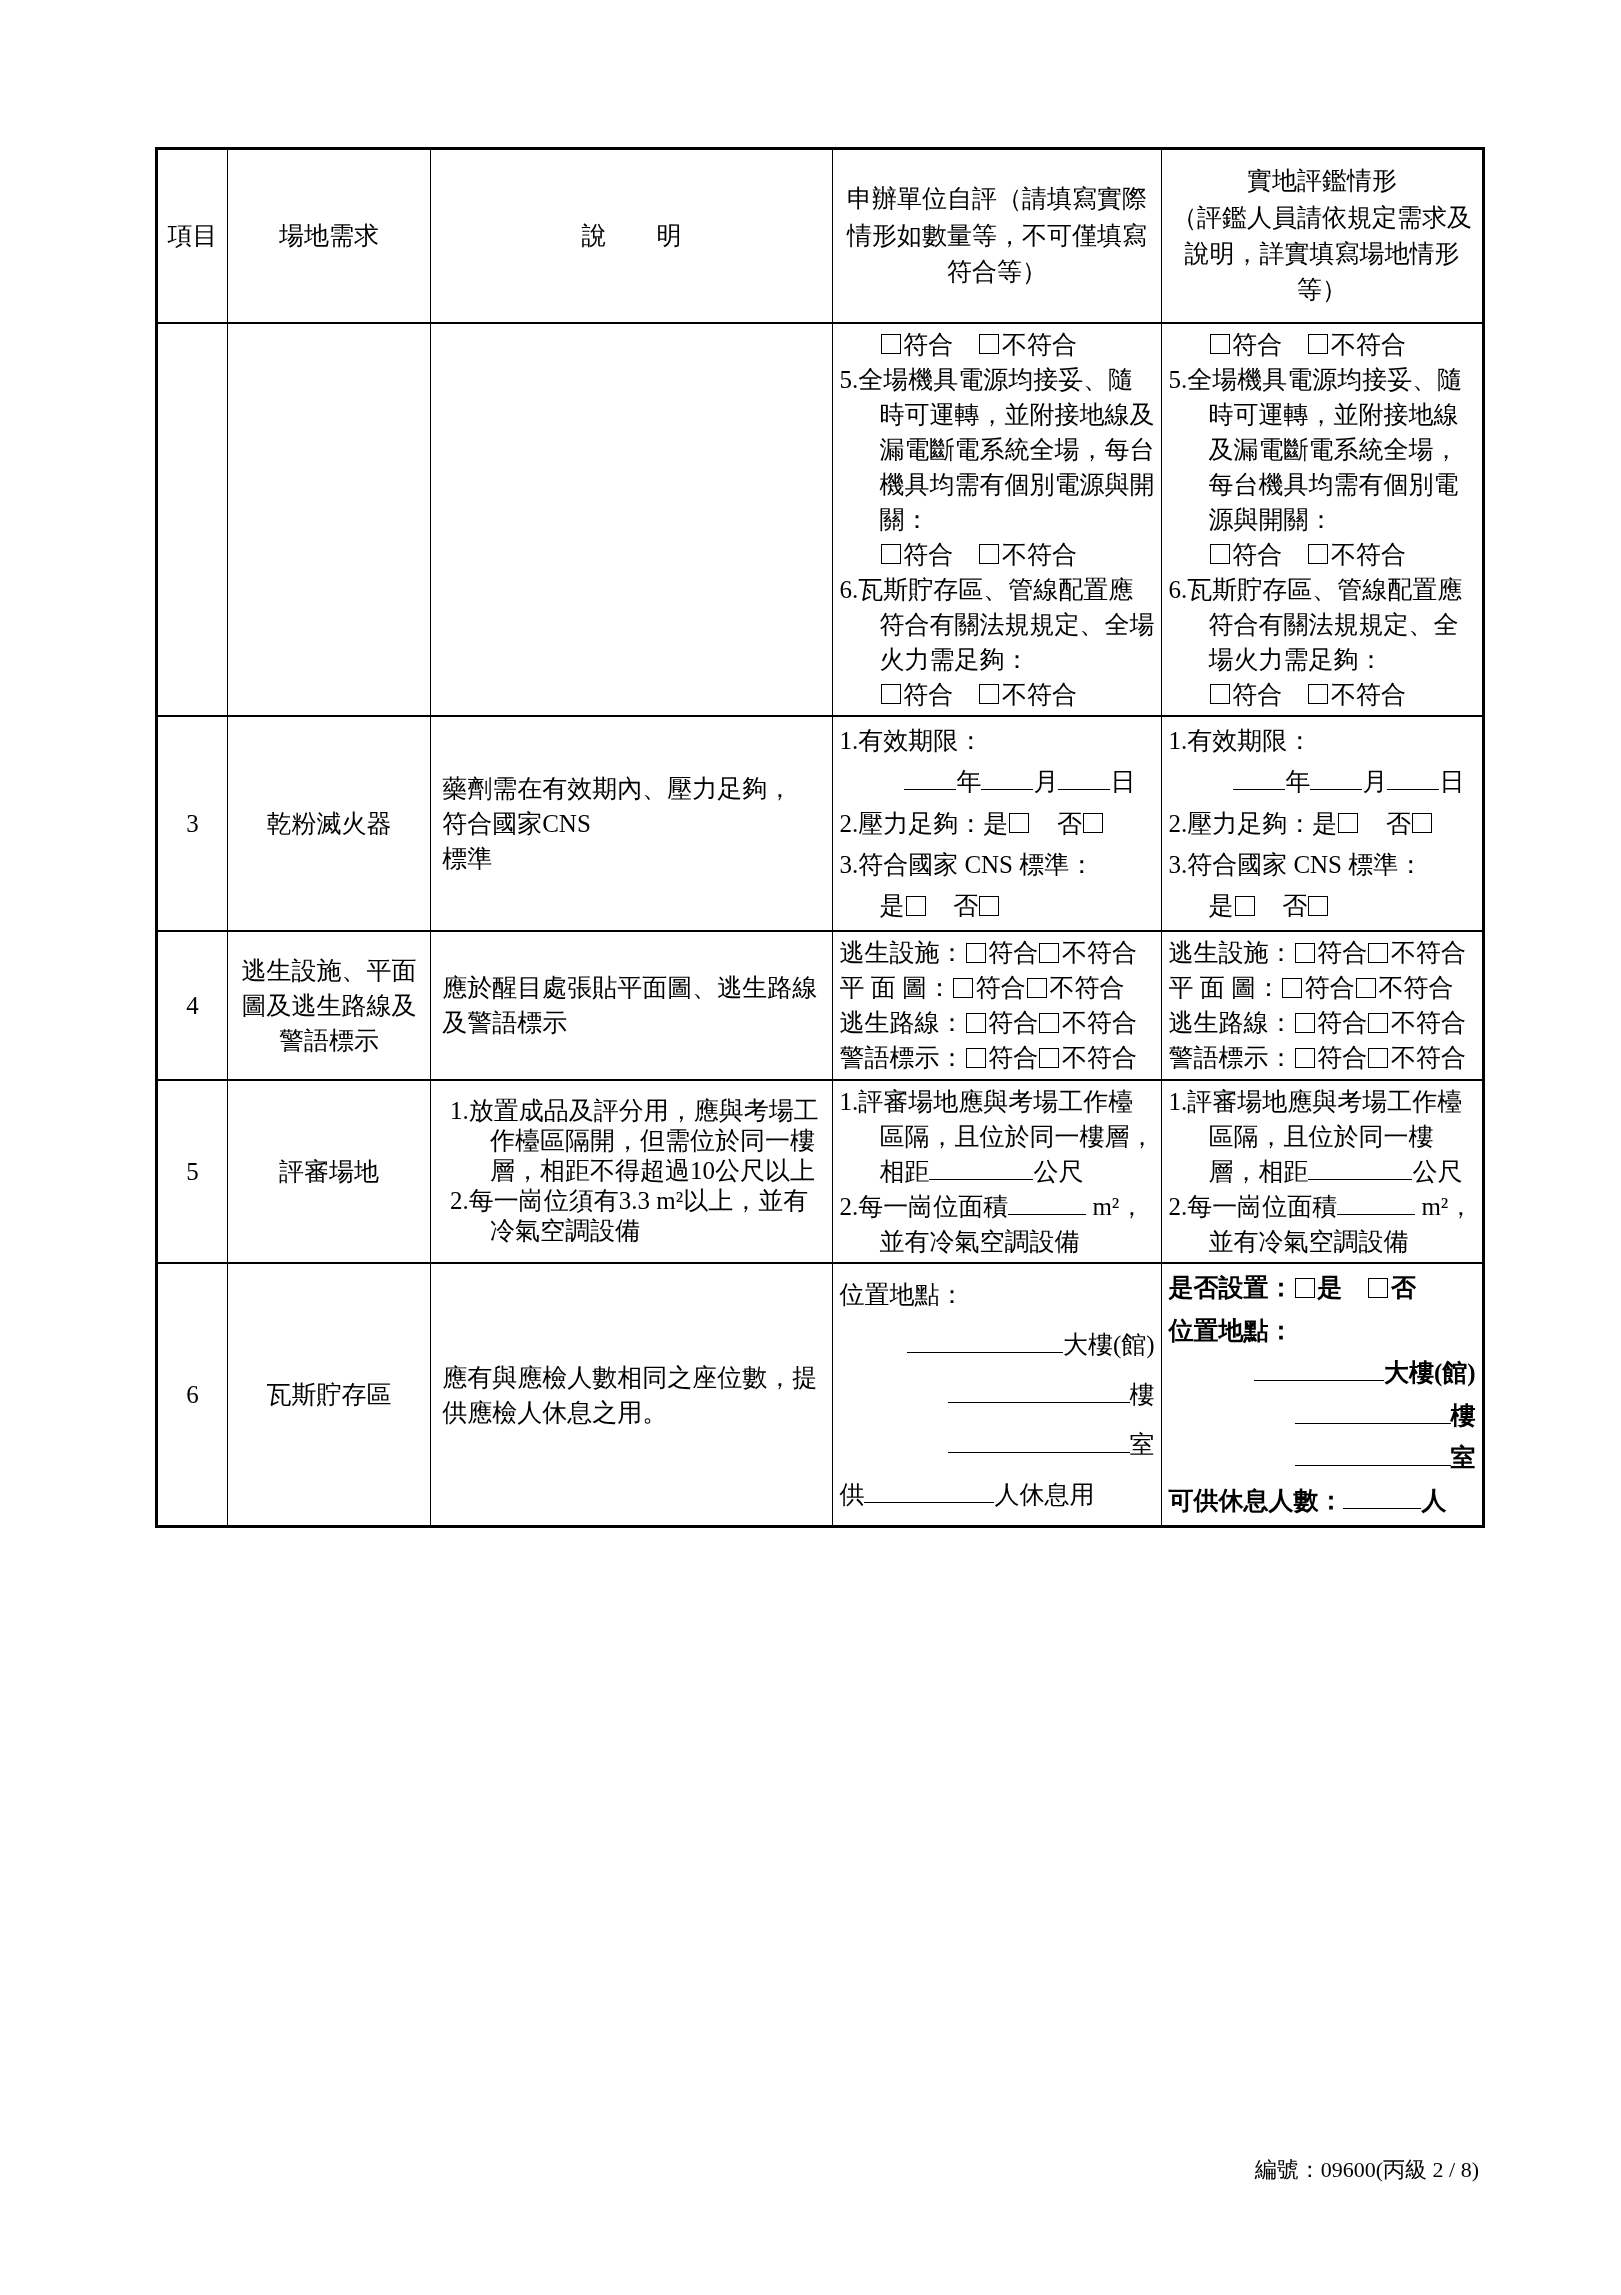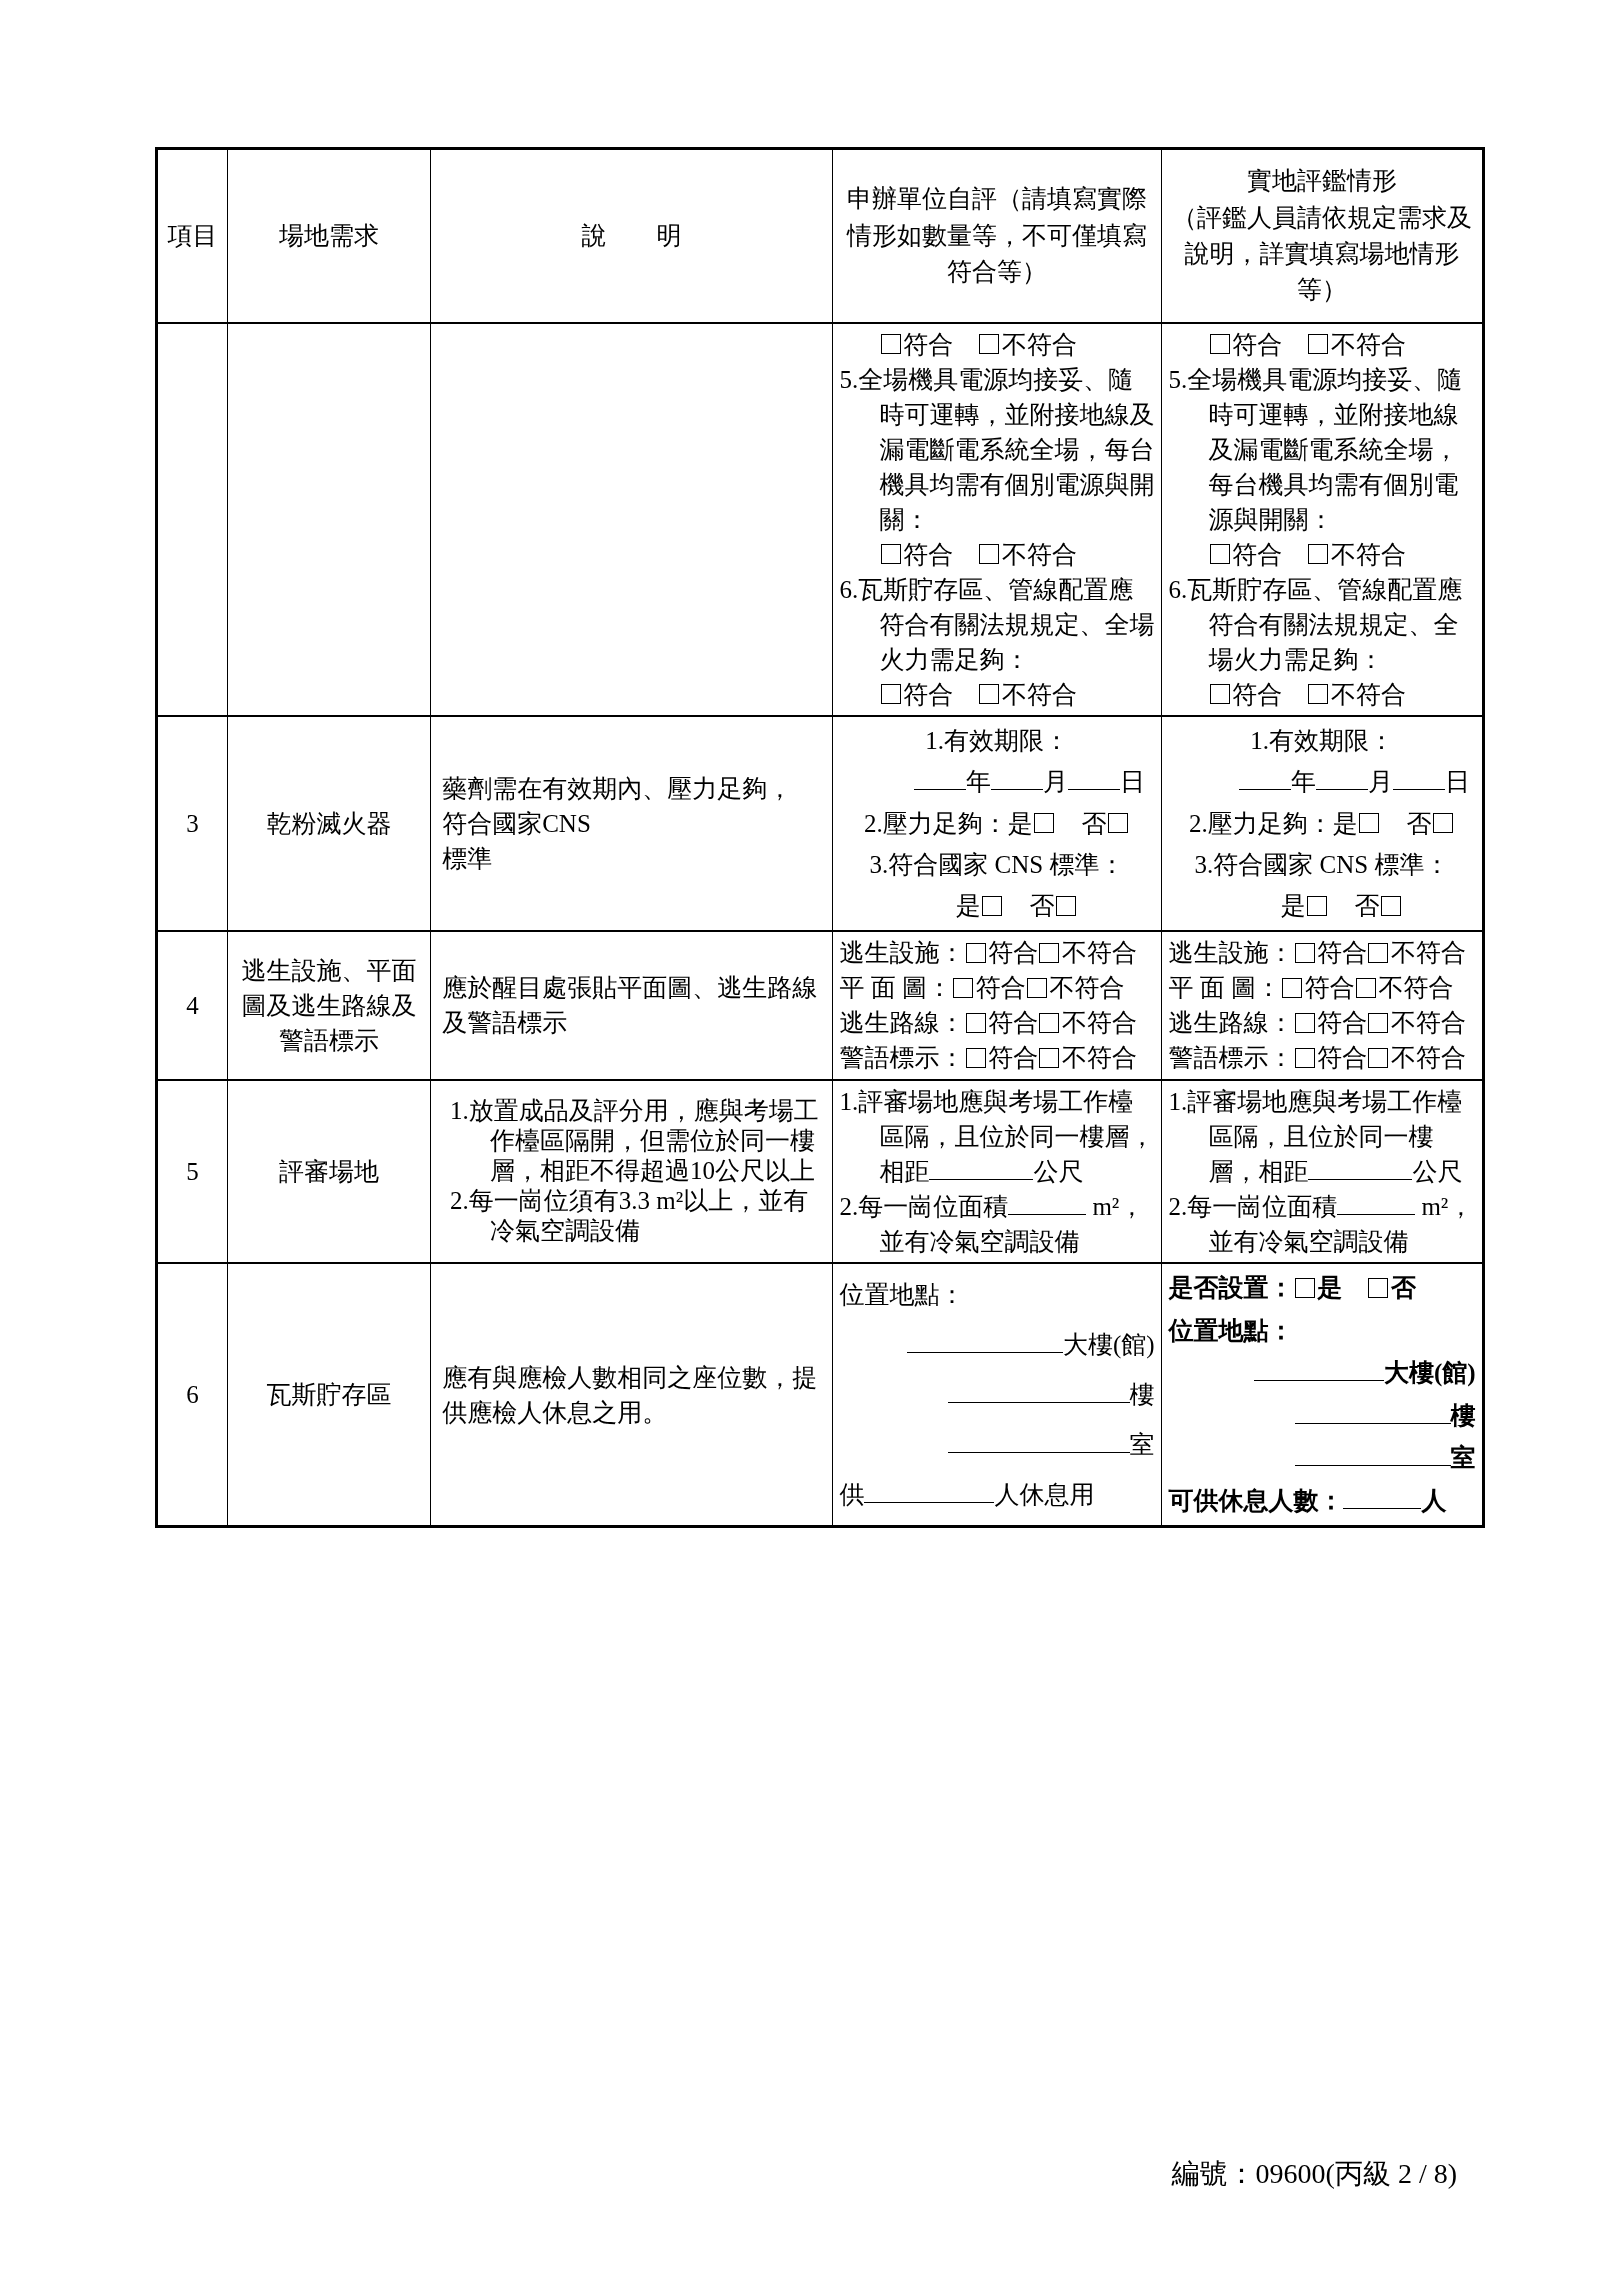--- a/index.html
+++ b/index.html
@@ -43,21 +43,21 @@
   tr.row-r3     { height: 204px; }
   tr.row-r4     { height: 149px; }
   tr.row-r5     { height: 175px; }
   tr.row-r6     { height: 258px; }
 
   td.c-item { text-align: center; }
   td.c-req  { text-align: center; padding: 3.2px 8px; }
   td.c-desc { text-align: left; padding: 3.2px 11.2px; }
   td.c-self, td.c-site { text-align: left; padding: 3.2px 6.4px; border-radius: 13px; }
 
-  .row-r3 td.c-self, .row-r3 td.c-site { line-height: 1.65; text-align: center; }
+  .row-r3 td.c-self, .row-r3 td.c-site { line-height: 1.65; }
   .row-r5 td.c-desc { line-height: 1.2; padding-left: 19px; }
   .row-r6 td.c-self { line-height: 2.0; }
   .row-r6 td.c-site { line-height: 1.7; font-weight: bold; }
 
   .line { }
   .l-hang   { padding-left: 1.6em; text-indent: -1.6em; }
   .l-indent { padding-left: 1.6em; }
   .l-indent2{ padding-left: 2.6em; }
   .l-right  { text-align: right; }
   .l-plain  { }
@@ -76,22 +76,22 @@
   .blank {
     display: inline-block;
     height: 0.95em;
     border-bottom: 1.6px solid #000;
     text-indent: 0;
   }
 
   .footer {
     position: absolute;
     top: 2155px;
-    right: 164px;
-    font-size: 28px;
+    right: 142px;
+    font-size: 22px;
     white-space: nowrap;
   }
 </style>
 </head>
 <body>
 
 <div class="page">
 
   <table class="doc-table">
     <colgroup>

